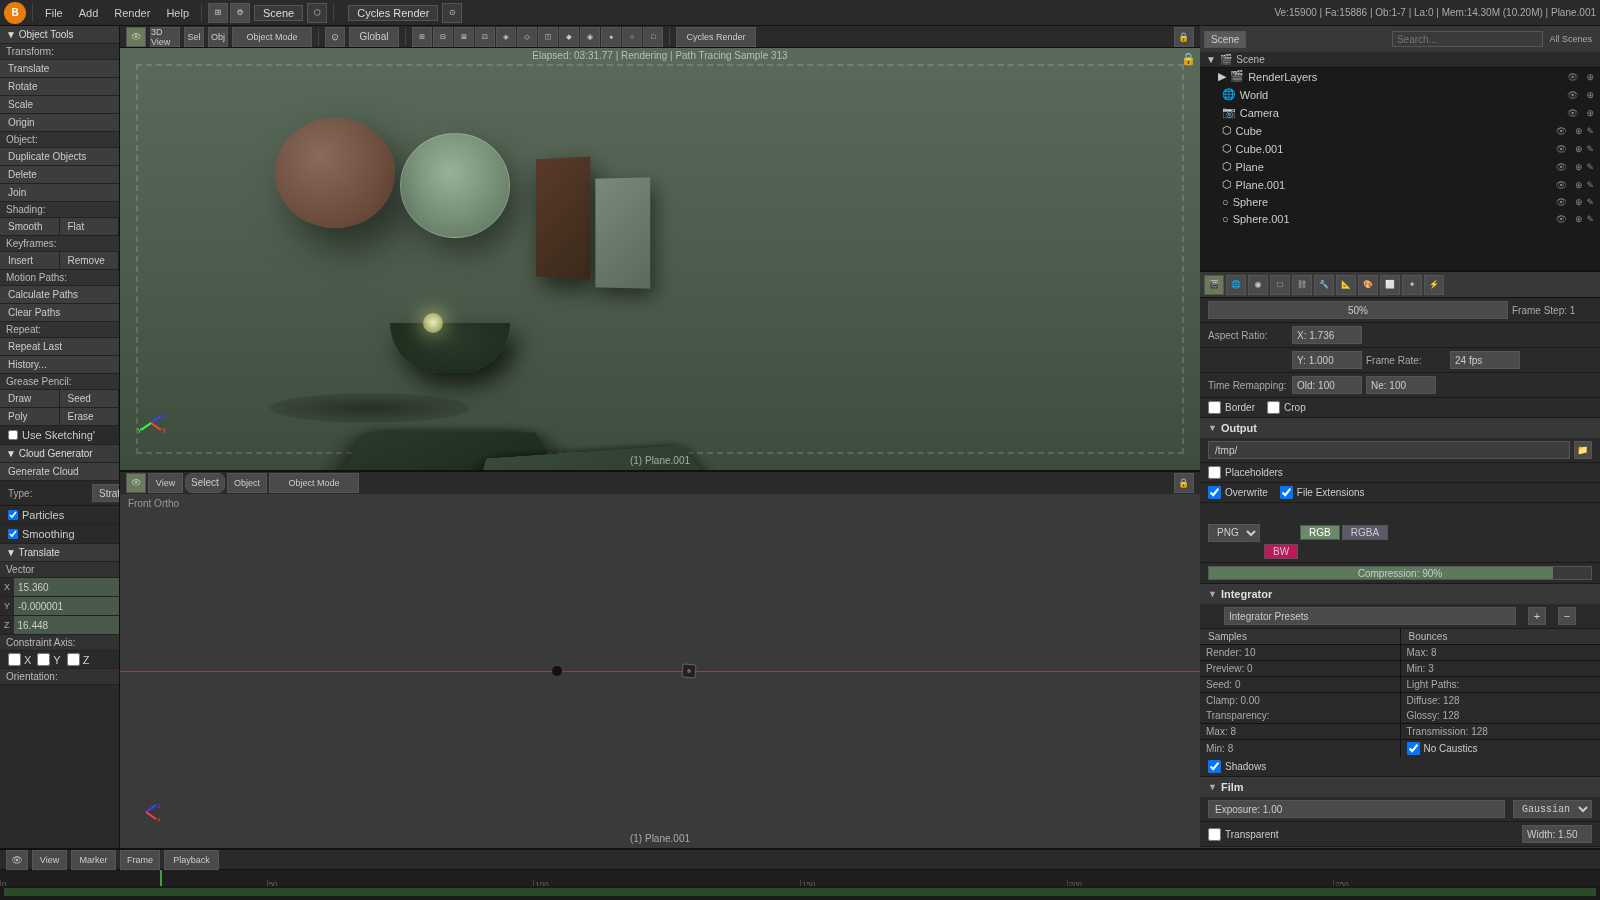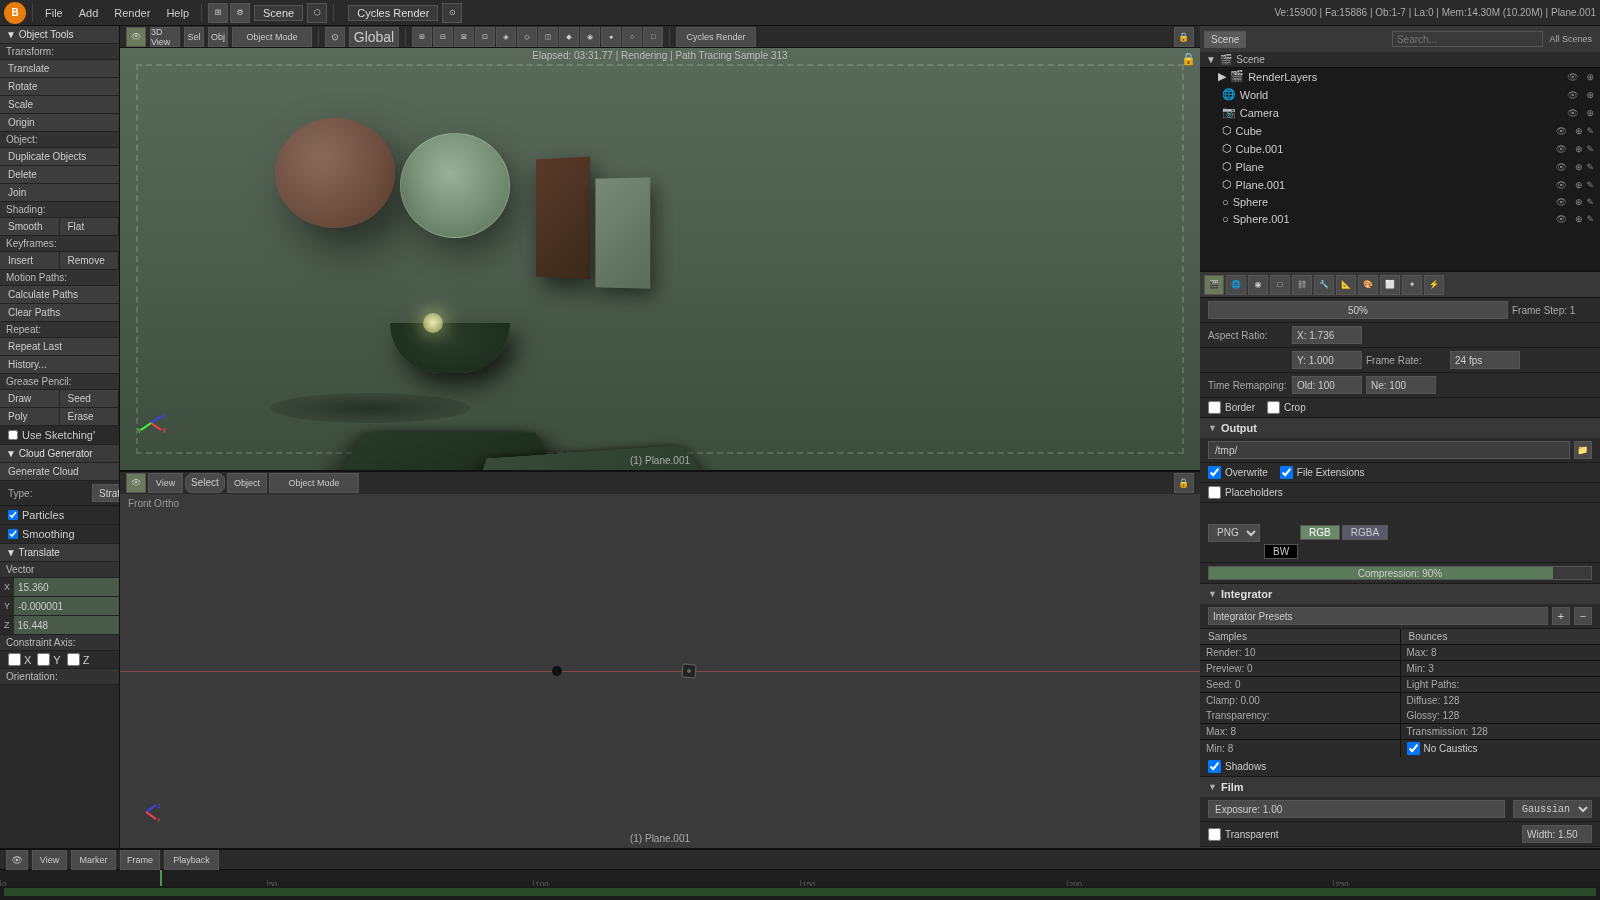--- a/index.html
+++ b/index.html
@@ -286,21 +286,21 @@
       align-items: center;
     }
     .color-btn {
       padding: 1px 8px;
       border: 1px solid #555;
       background: #4a4a4a;
       color: #ccc;
       font-size: 10px;
       cursor: pointer;
     }
-    .color-btn.active-bw { background: #000000; margin-top: 38px; }
+    .color-btn.active-bw { background: #be185d; margin-top: 38px; }
     .color-btn.active-rgb { background: #6a8a6a; color: white; }
     .color-btn.active-rgba { background: #5a5a6a; }
     .format-select {
       background: #4a4a4a;
       border: 1px solid #555;
       padding: 1px 4px;
       color: #ccc;
       font-size: 10px;
       height: 18px;
     }
@@ -344,23 +344,23 @@
       display: flex;
       align-items: center;
       padding: 0 6px;
       gap: 2px;
     }
 
     
     .integrator-row {
       display: flex;
       align-items: center;
-      padding: 3px 8px;
+      padding: 3px 24px;
       border-bottom: 1px solid #1a1a1a;
-      gap: 4px;
+      gap: 12px;
     }
     .int-preset {
       flex: 1;
       background: #4a4a4a;
       border: 1px solid #555;
       padding: 1px 4px;
       color: #ccc;
       font-size: 10px;
       height: 18px;
       display: flex; align-items: center;
@@ -693,21 +693,21 @@
   <div class="viewport-container">
 
     <div class="viewport-header">
       <div class="vp-icon active" style="font-size:8px;">👁</div>
       <div class="vp-icon" style="font-size:9px;width:30px;">3D View</div>
       <div class="vp-icon" style="font-size:9px;">Sel</div>
       <div class="vp-icon" style="font-size:9px;">Obj</div>
       <div class="vp-icon" style="width:80px;font-size:9px;">Object Mode</div>
       <div class="separator"></div>
       <div class="vp-icon" style="font-size:9px;">⊙</div>
-      <div class="vp-icon" style="width:50px;font-size:14px;">Global</div>
+      <div class="vp-icon" style="width:50px;font-size:10px;">Global</div>
       <div class="separator"></div>
 
       <div style="display:flex;gap:1px;">
         <div class="vp-icon" style="font-size:7px;">⊞</div>
         <div class="vp-icon" style="font-size:7px;">⊟</div>
         <div class="vp-icon" style="font-size:7px;">⊠</div>
         <div class="vp-icon" style="font-size:7px;">⊡</div>
         <div class="vp-icon" style="font-size:7px;">◈</div>
         <div class="vp-icon" style="font-size:7px;">◇</div>
         <div class="vp-icon" style="font-size:7px;">◫</div>
@@ -939,32 +939,32 @@
         <span class="prop-section-title">Output</span>
       </div>
 
       <div class="prop-row">
         <div class="output-path">/tmp/</div>
         <div style="width:18px;height:18px;background:#4a4a4a;border:1px solid #555;display:flex;align-items:center;justify-content:center;cursor:pointer;font-size:9px;">📁</div>
       </div>
 
       <div class="prop-row">
         <div class="prop-checkbox">
+          <input type="checkbox" style="">
+          <span>Placeholders</span>
+        </div>
+      </div>
+      <div class="prop-row">
+        <div class="prop-checkbox">
           <input type="checkbox" checked="" style="">
           <span>Overwrite</span>
         </div>
         <div class="prop-checkbox" style="margin-left:8px;">
           <input type="checkbox" checked="" style="">
           <span>File Extensions</span>
-        </div>
-      </div>
-      <div class="prop-row">
-        <div class="prop-checkbox">
-          <input type="checkbox" style="">
-          <span>Placeholders</span>
         </div>
       </div>
 
       <div class="prop-row">
         <select class="format-select">
           <option>PNG</option>
         </select>
         <div class="color-mode-row">
           <button class="color-btn active-bw">BW</button>
           <button class="color-btn active-rgb">RGB</button>

